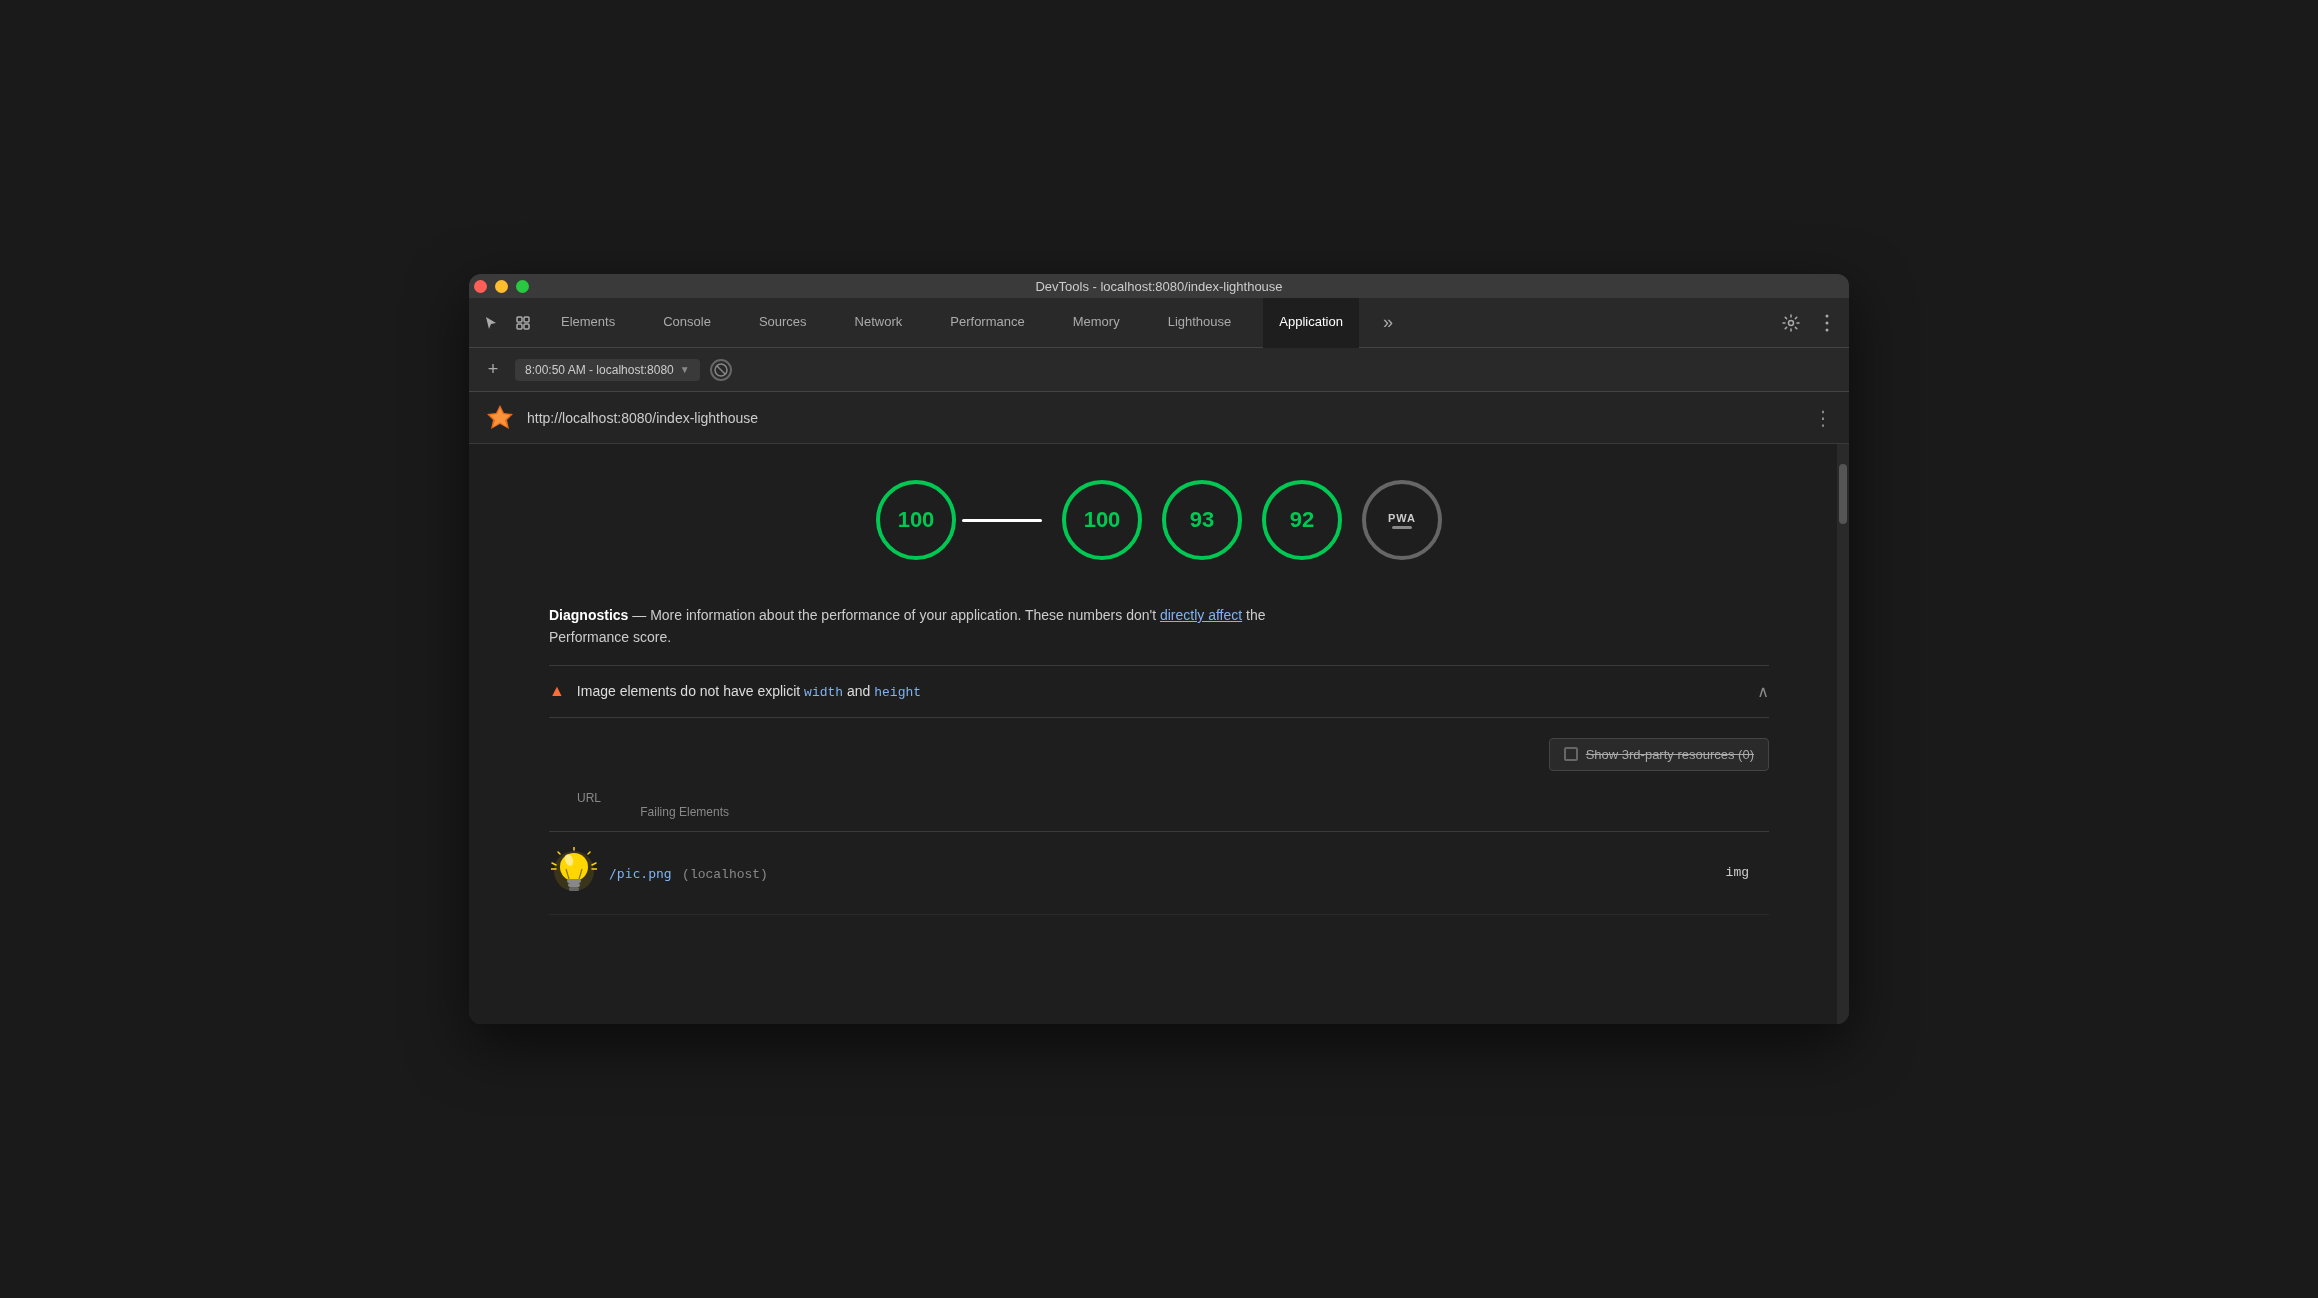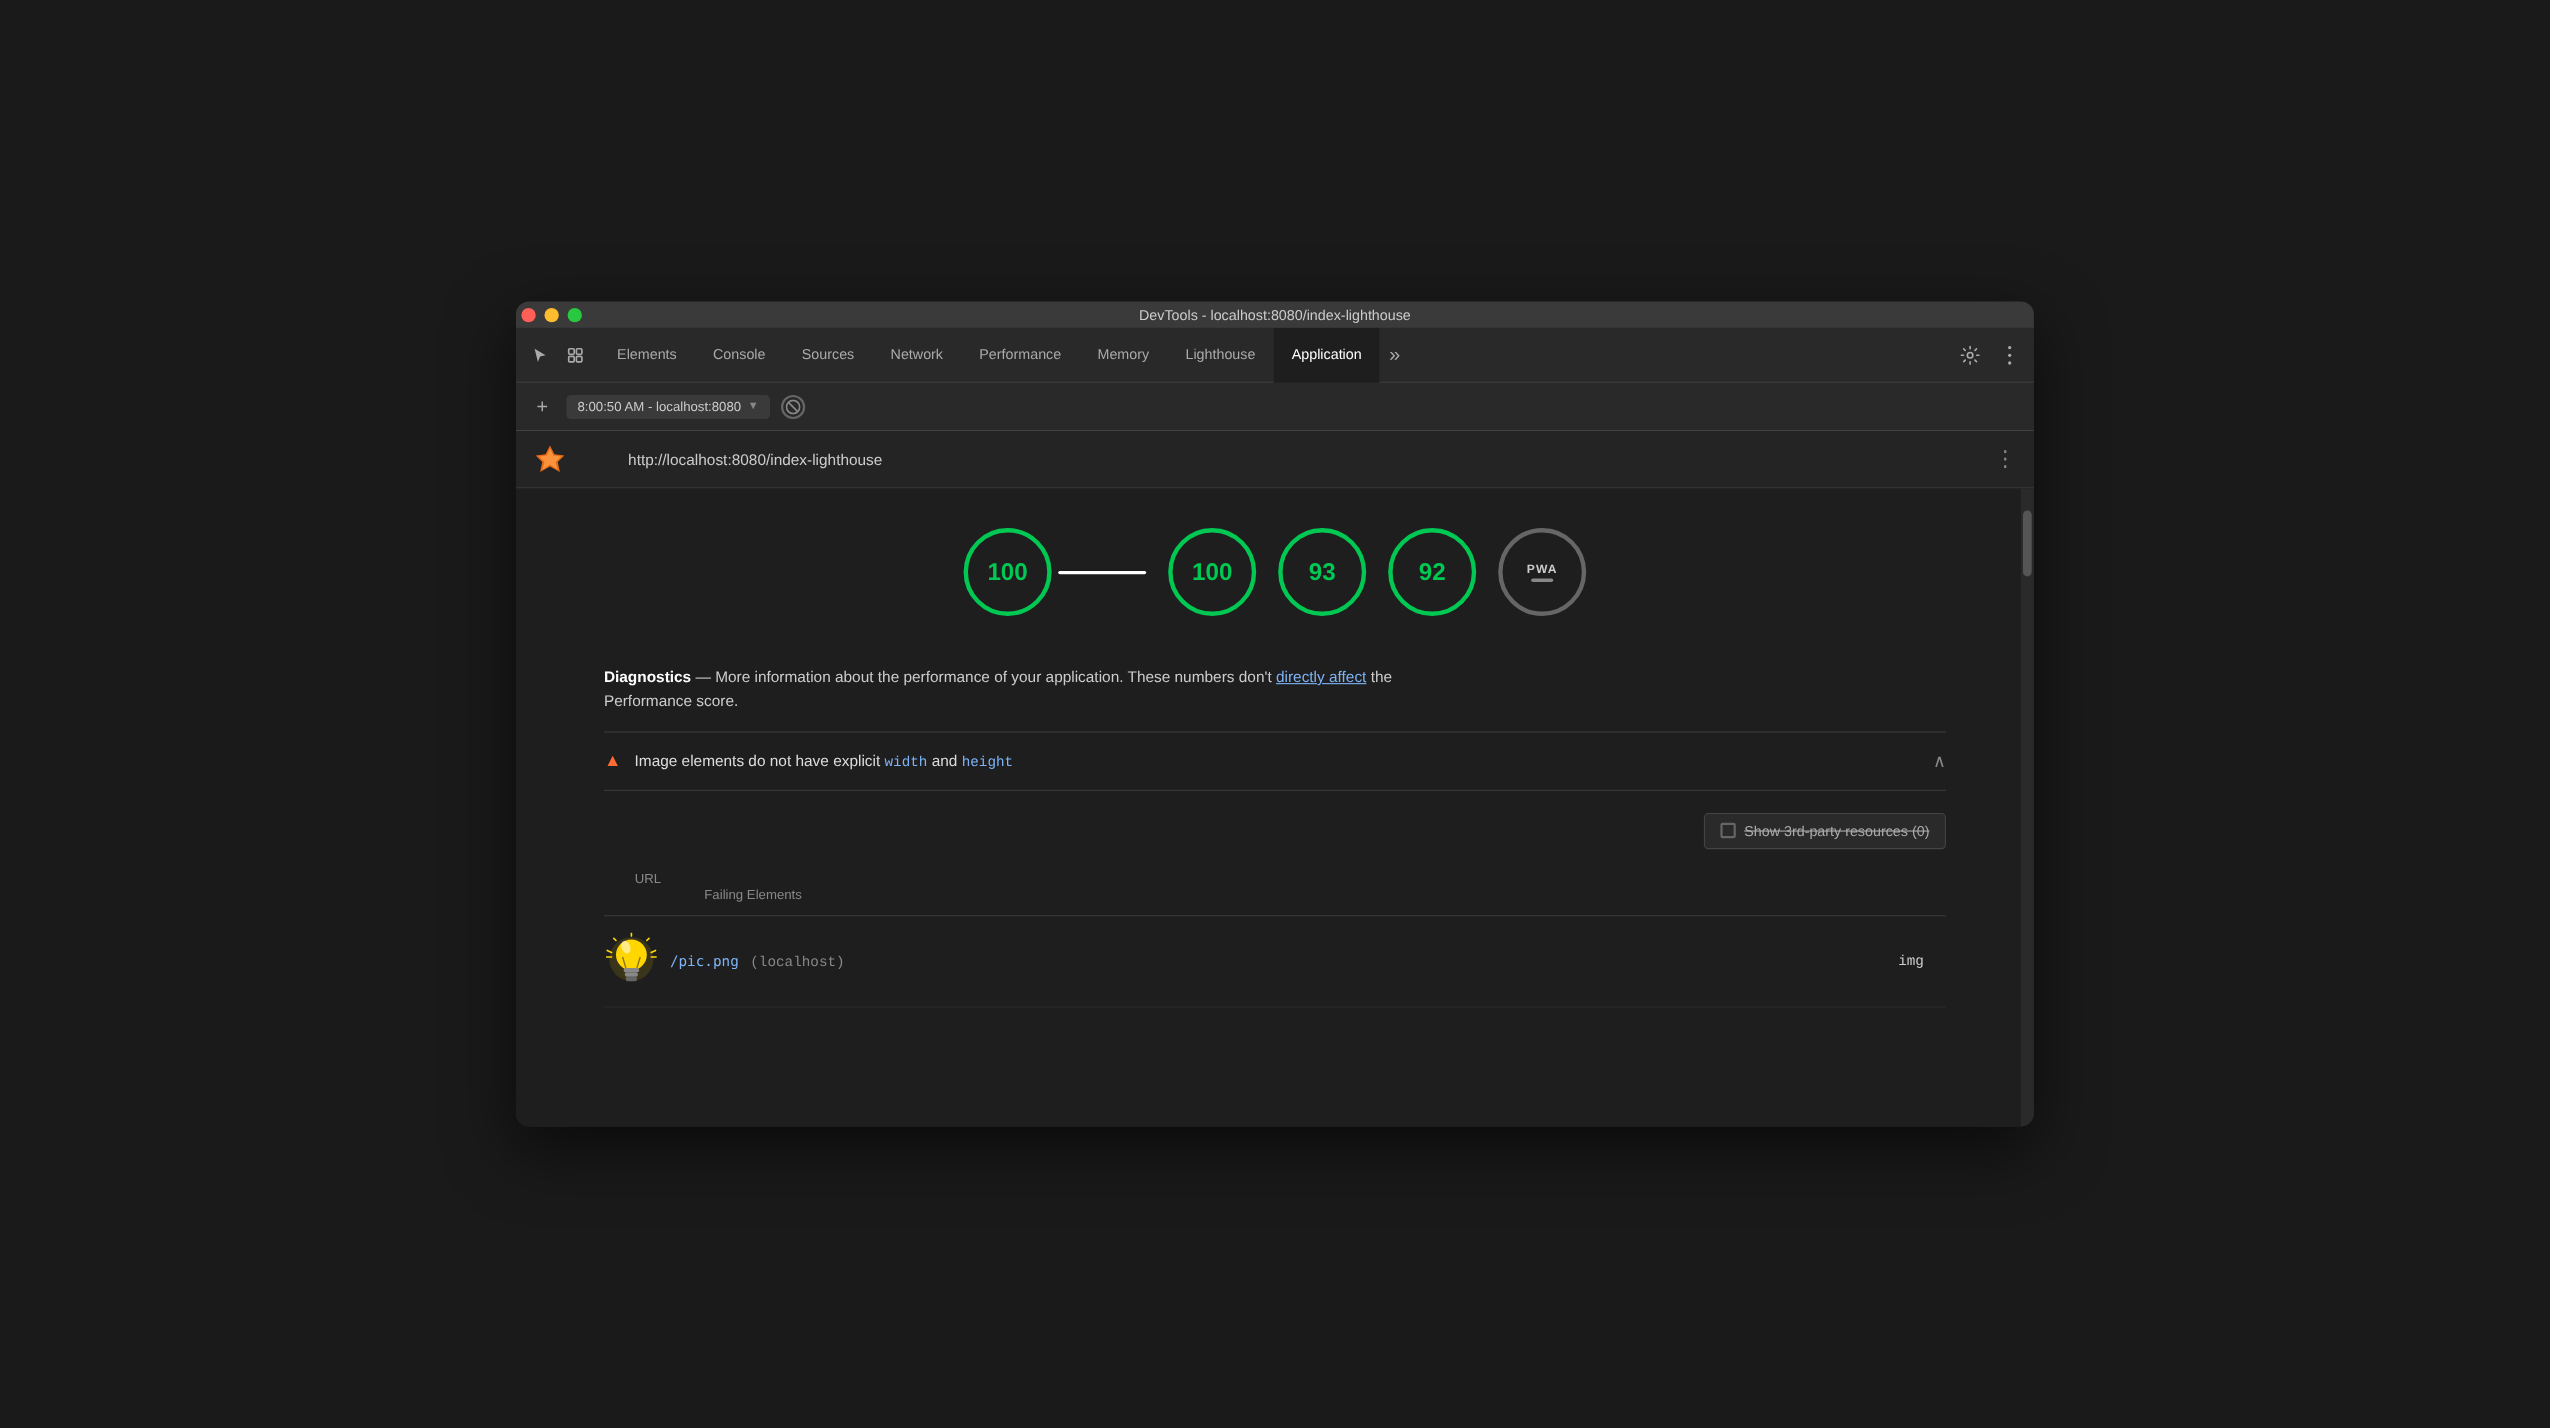--- a/index.html
+++ b/index.html
@@ -70,21 +70,21 @@
       display: flex;
       align-items: center;
       justify-content: center;
       cursor: pointer;
       border-radius: 3px;
       color: #aaa;
     }
     .tabs {
       display: flex;
       align-items: center;
-      gap: 1px;
+      gap: 16px;
       flex: 1;
     }
     .tab {
       padding: 0 16px;
       height: 50px;
       display: flex;
       align-items: center;
       color: #aaa;
       font-size: 13px;
       cursor: pointer;
@@ -165,21 +165,20 @@
       border: 2px solid #666;
     }
     
     .page-url-bar {
       background: #242424;
       height: 52px;
       display: flex;
       align-items: center;
       padding: 0 16px;
       border-bottom: 1px solid #3a3a3a;
-      gap: 44px;
     }
     .lighthouse-icon {
       width: 30px;
       height: 30px;
       margin-right: 12px;
       flex-shrink: 0;
     }
     .page-url-text {
       color: #ccc;
       font-size: 14px;

